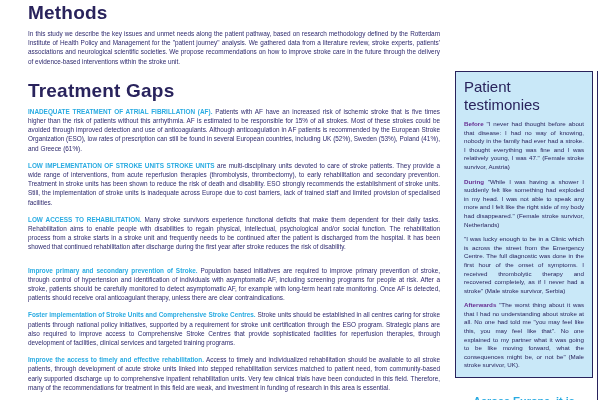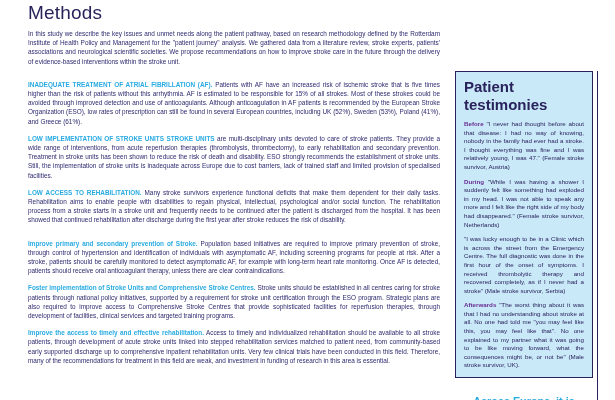--- a/index.html
+++ b/index.html
@@ -9,37 +9,37 @@
     --purple:#662d91;
     --boxbg:#c9e8f8;
   }
   html,body{margin:0;padding:0;}
   body{
     width:615px;height:400px;position:relative;overflow:hidden;
     background:#ffffff;font-family:"Liberation Sans", sans-serif;
   }
   .main-col{position:absolute;left:28px;top:2px;width:412px;}
   .section-heading{
-    font-size:19px;font-weight:normal;color:var(--dark);
+    font-size:19px;font-weight:bold;color:var(--dark);
     margin:0 0 5px 0;line-height:22px;letter-spacing:.2px;
   }
   .sec{margin:0 0 10px 0;}
   .sec + .sec{margin-top:14px;}
   .body-p{
     font-size:6.4px;line-height:9.2px;text-align:justify;
     color:var(--body);margin:0 0 8px 0;
   }
   .lead{color:var(--blue);font-weight:bold;}
   .sidebar{position:absolute;left:455px;top:71px;width:138px;}
   .testimonies-box{
     background:var(--boxbg);border:1px solid var(--dark);
     padding:6px 8px 7px 8px;box-sizing:border-box;
   }
   .testimonies-title{
-    font-size:15px;font-weight:700;color:var(--dark);
+    font-size:15px;font-weight:400;color:var(--dark);
     margin:0 0 3px 0;line-height:18px;
   }
   .testimony{
     font-size:6.2px;line-height:8.6px;text-align:justify;
     color:var(--dark);margin:6px 0 0 0;
   }
   .t-label{color:var(--purple);font-weight:bold;}
   .callout{margin-top:17px;}
   .callout-text{
     color:var(--blue);font-weight:bold;font-size:10.8px;
@@ -54,20 +54,21 @@
 <body>
 
 <div class="main-col">
 
   <div class="sec">
     <h1 class="section-heading">Methods</h1>
     <p class="body-p"><span>In this study we describe the key issues and unmet needs along the patient pathway, based on research methodology defined by the Rotterdam Institute of Health Policy and Management for the "patient journey" analysis. We gathered data from a literature review, stroke experts, patients' associations and neurological scientific societies. We propose recommendations on how to improve stroke care in the future through the delivery of evidence-based interventions within the stroke unit.</span></p>
   </div>
 
   <div class="sec">
+    <h1 class="section-heading">Treatment Gaps</h1>
     <p class="body-p"><span class="lead">INADEQUATE TREATMENT OF ATRIAL FIBRILLATION (AF).</span> <span>Patients with AF have an increased risk of ischemic stroke that is five times higher than the risk of patients without this arrhythmia. AF is estimated to be responsible for 15% of all strokes. Most of these strokes could be avoided through improved detection and use of anticoagulants. Although anticoagulation in AF patients is recommended by the European Stroke Organization (ESO), low rates of prescription can still be found in several European countries, including UK (52%), Sweden (53%), Poland (41%), and Greece (61%).</span></p>
     <p class="body-p"><span class="lead">LOW IMPLEMENTATION OF STROKE UNITS STROKE UNITS</span> <span>are multi-disciplinary units devoted to care of stroke patients. They provide a wide range of interventions, from acute reperfusion therapies (thrombolysis, thrombectomy), to early rehabilitation and secondary prevention. Treatment in stroke units has been shown to reduce the risk of death and disability. ESO strongly recommends the establishment of stroke units. Still, the implementation of stroke units is inadequate across Europe due to cost barriers, lack of trained staff and limited provision of specialised facilities.</span></p>
     <p class="body-p"><span class="lead">LOW ACCESS TO REHABILITATION.</span> <span>Many stroke survivors experience functional deficits that make them dependent for their daily tasks. Rehabilitation aims to enable people with disabilities to regain physical, intellectual, psychological and/or social function. The rehabilitation process from a stroke starts in a stroke unit and frequently needs to be continued after the patient is discharged from the hospital. It has been showed that continued rehabilitation after discharge during the first year after stroke reduces the risk of disability.</span></p>
   </div>
 
   <div class="sec">
     <p class="body-p"><span class="lead">Improve primary and secondary prevention of Stroke.</span> <span>Population based initiatives are required to improve primary prevention of stroke, through control of hypertension and identification of individuals with asymptomatic AF, including screening programs for people at risk. After a stroke, patients should be carefully monitored to detect asymptomatic AF, for example with long-term heart rate monitoring. Once AF is detected, patients should receive oral anticoagulant therapy, unless there are clear contraindications.</span></p>
     <p class="body-p"><span class="lead">Foster implementation of Stroke Units and Comprehensive Stroke Centres.</span> <span>Stroke units should be established in all centres caring for stroke patients through national policy initiatives, supported by a requirement for stroke unit certification through the ESO program. Strategic plans are also required to improve access to Comprehensive Stroke Centres that provide sophisticated facilities for reperfusion therapies, through development of facilities, clinical services and targeted training programs.</span></p>
     <p class="body-p"><span class="lead">Improve the access to timely and effective rehabilitation.</span> <span>Access to timely and individualized rehabilitation should be available to all stroke patients, through development of acute stroke units linked into stepped rehabilitation services matched to patient need, from community-based early supported discharge up to comprehensive inpatient rehabilitation units. Very few clinical trials have been conducted in this field. Therefore, many of the recommendations for treatment in this field are weak, and investment in funding of research in this area is essential.</span></p>
   </div>

